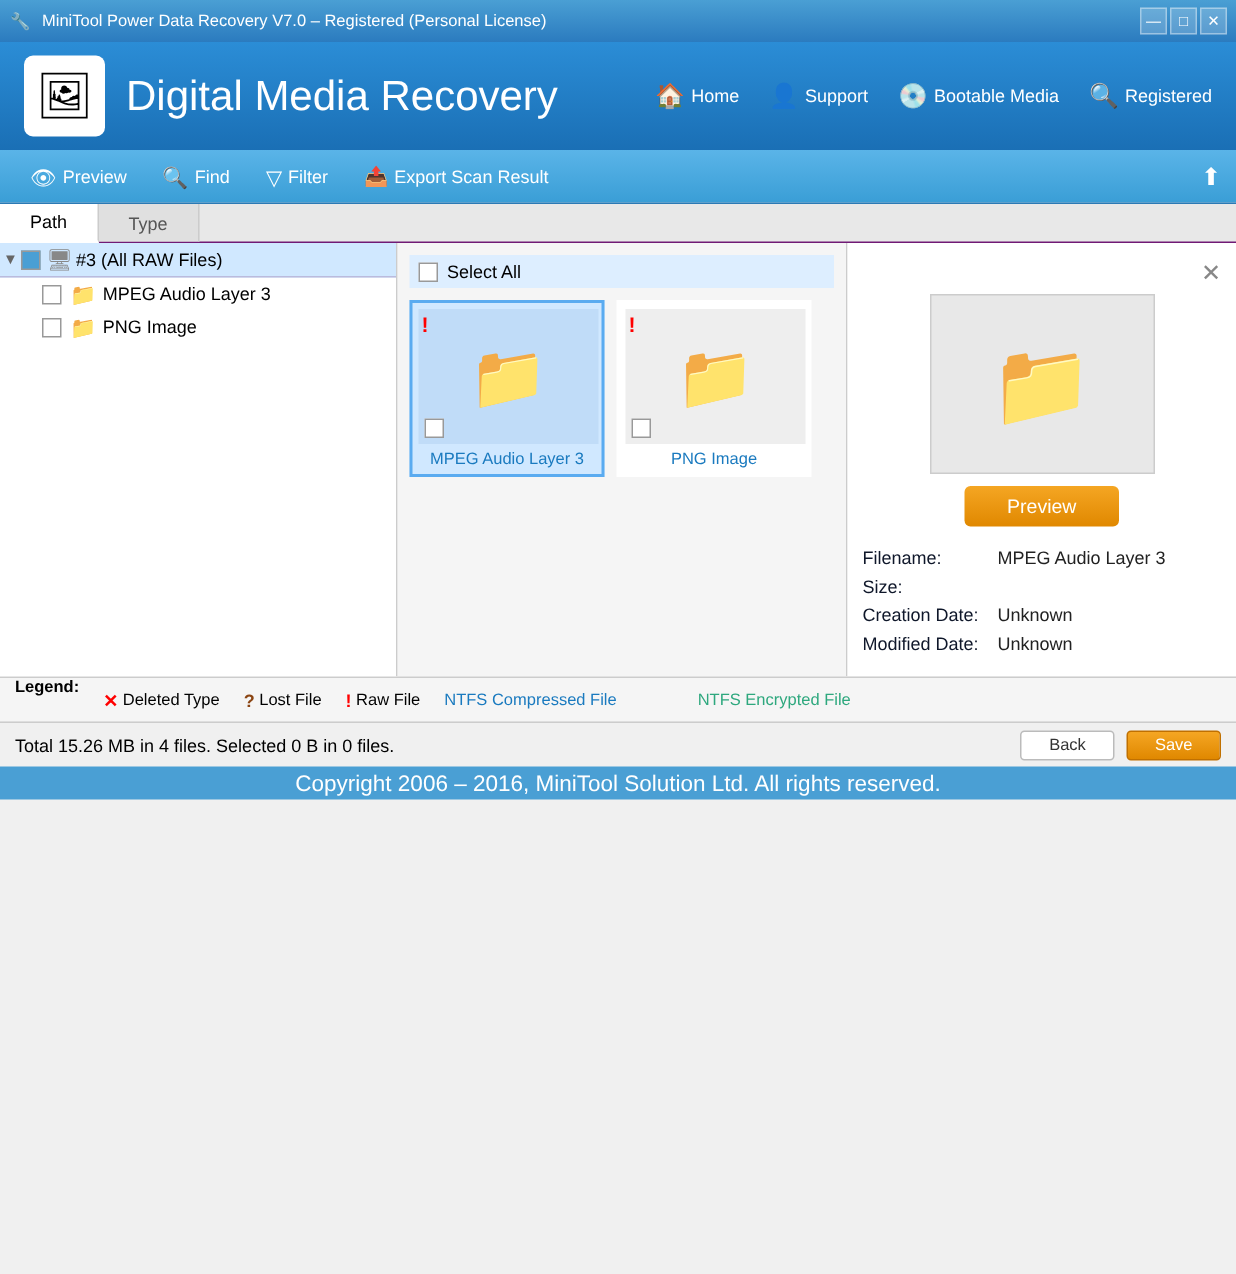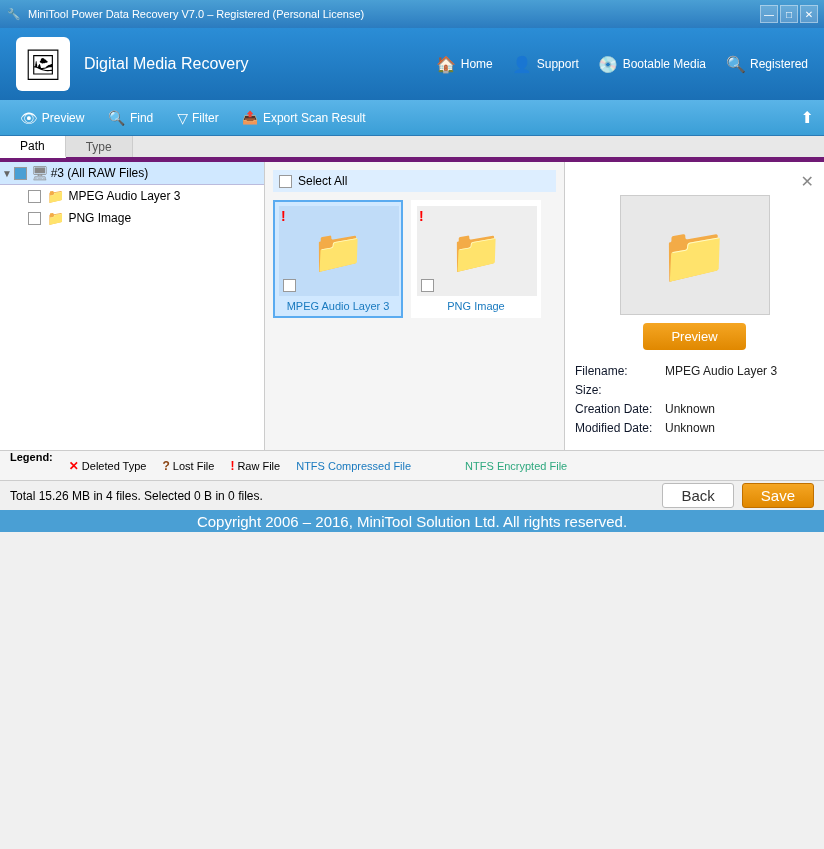--- a/index.html
+++ b/index.html
@@ -26,21 +26,21 @@
       background: linear-gradient(to bottom, #2b8dd6, #1a6fb5);
       height: 72px; display: flex; align-items: center; justify-content: space-between;
       padding: 0 16px;
     }
     #header-left { display: flex; align-items: center; gap: 14px; }
     #app-icon {
       width: 54px; height: 54px; border-radius: 6px;
       background: white; display: flex; align-items: center; justify-content: center;
       font-size: 28px;
     }
-    #app-title { color: white; font-size: 16px; font-weight: 300; }
+    #app-title { color: white; font-size: 28px; font-weight: 300; }
     #header-nav { display: flex; align-items: center; gap: 20px; }
     .nav-item { color: white; text-decoration: none; font-size: 12px; display: flex; align-items: center; gap: 4px; cursor: pointer; }
     .nav-icon { font-size: 16px; }
 
     
     #toolbar {
       background: linear-gradient(to bottom, #5ab4e8, #3a9ed6);
       height: 36px; display: flex; align-items: center; padding: 0 10px;
       gap: 4px; border-bottom: 1px solid #2a7ab5;
     }
@@ -50,21 +50,21 @@
       cursor: pointer; border-radius: 3px; border: none; background: transparent;
     }
     .toolbar-icon { font-size: 14px; }
     #toolbar-export-icon { font-size: 13px; }
     #toolbar-right { margin-left: auto; }
     #export-btn-icon { font-size: 16px; color: white; cursor: pointer; }
 
     
     #tab-bar {
       display: flex; background: #e8e8e8;
-      border-bottom: 5px solid #701a75; height: 26px;
+      border-bottom: 1px solid #701a75; height: 26px;
     }
     .tab {
       padding: 4px 20px; font-size: 12px; cursor: pointer;
       border-right: 1px solid #ccc; display: flex; align-items: center;
     }
     .tab.active { background: white; border-bottom: 2px solid white; margin-bottom: -1px; }
     .tab:not(.active) { background: #e0e0e0; color: #555; }
 
     
     #content { display: flex; flex: 1; overflow: hidden; }
@@ -145,21 +145,21 @@
     .legend-ntfs1 { color: #1a7abf; }
     .legend-ntfs2 { color: #2ea87e; margin-left: 38px; }
 
     #status-bar {
       background: #f0f0f0; border-top: 1px solid #ccc;
       height: 30px; display: flex; align-items: center; justify-content: space-between;
       padding: 0 10px; font-size: 12px;
     }
     #status-actions { display: flex; gap: 8px; }
     .action-btn {
-      padding: 3px 18px; font-size: 15px; cursor: pointer;
+      padding: 3px 18px; font-size: 11px; cursor: pointer;
       border: 1px solid #bbb; border-radius: 3px;
     }
     #back-btn { background: white; color: #333; }
     #save-btn {
       background: linear-gradient(to bottom, #f5a623, #e08800);
       color: white; border-color: #c07000;
     }
 
     
     #footer {

